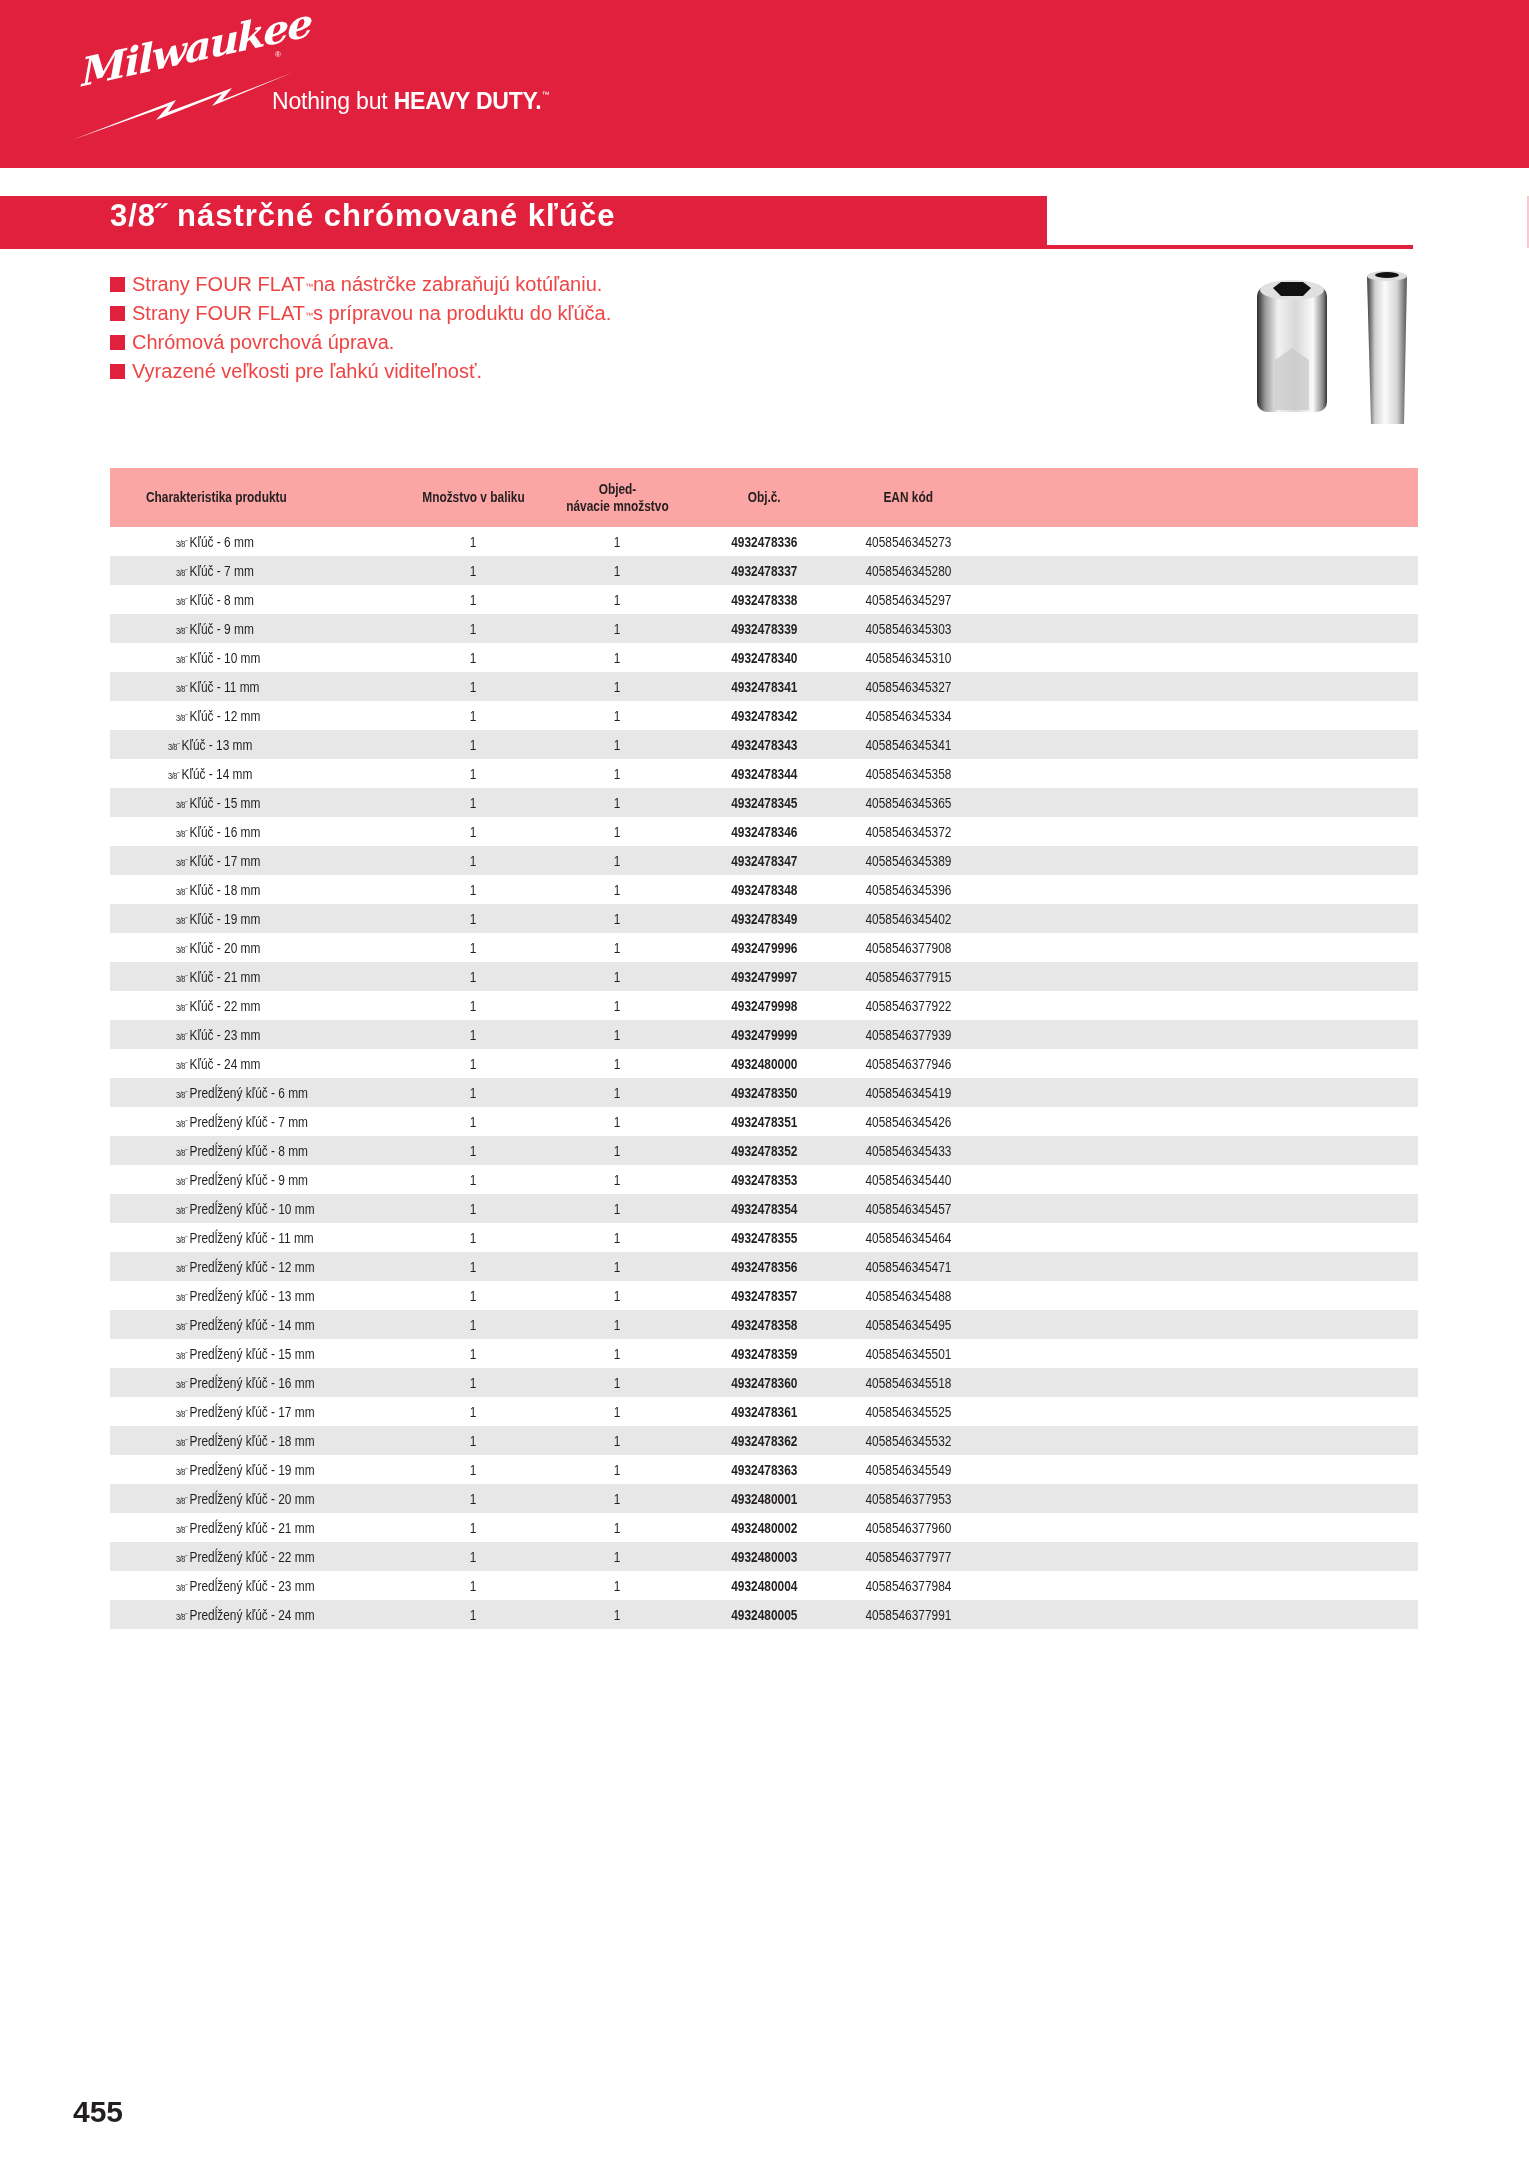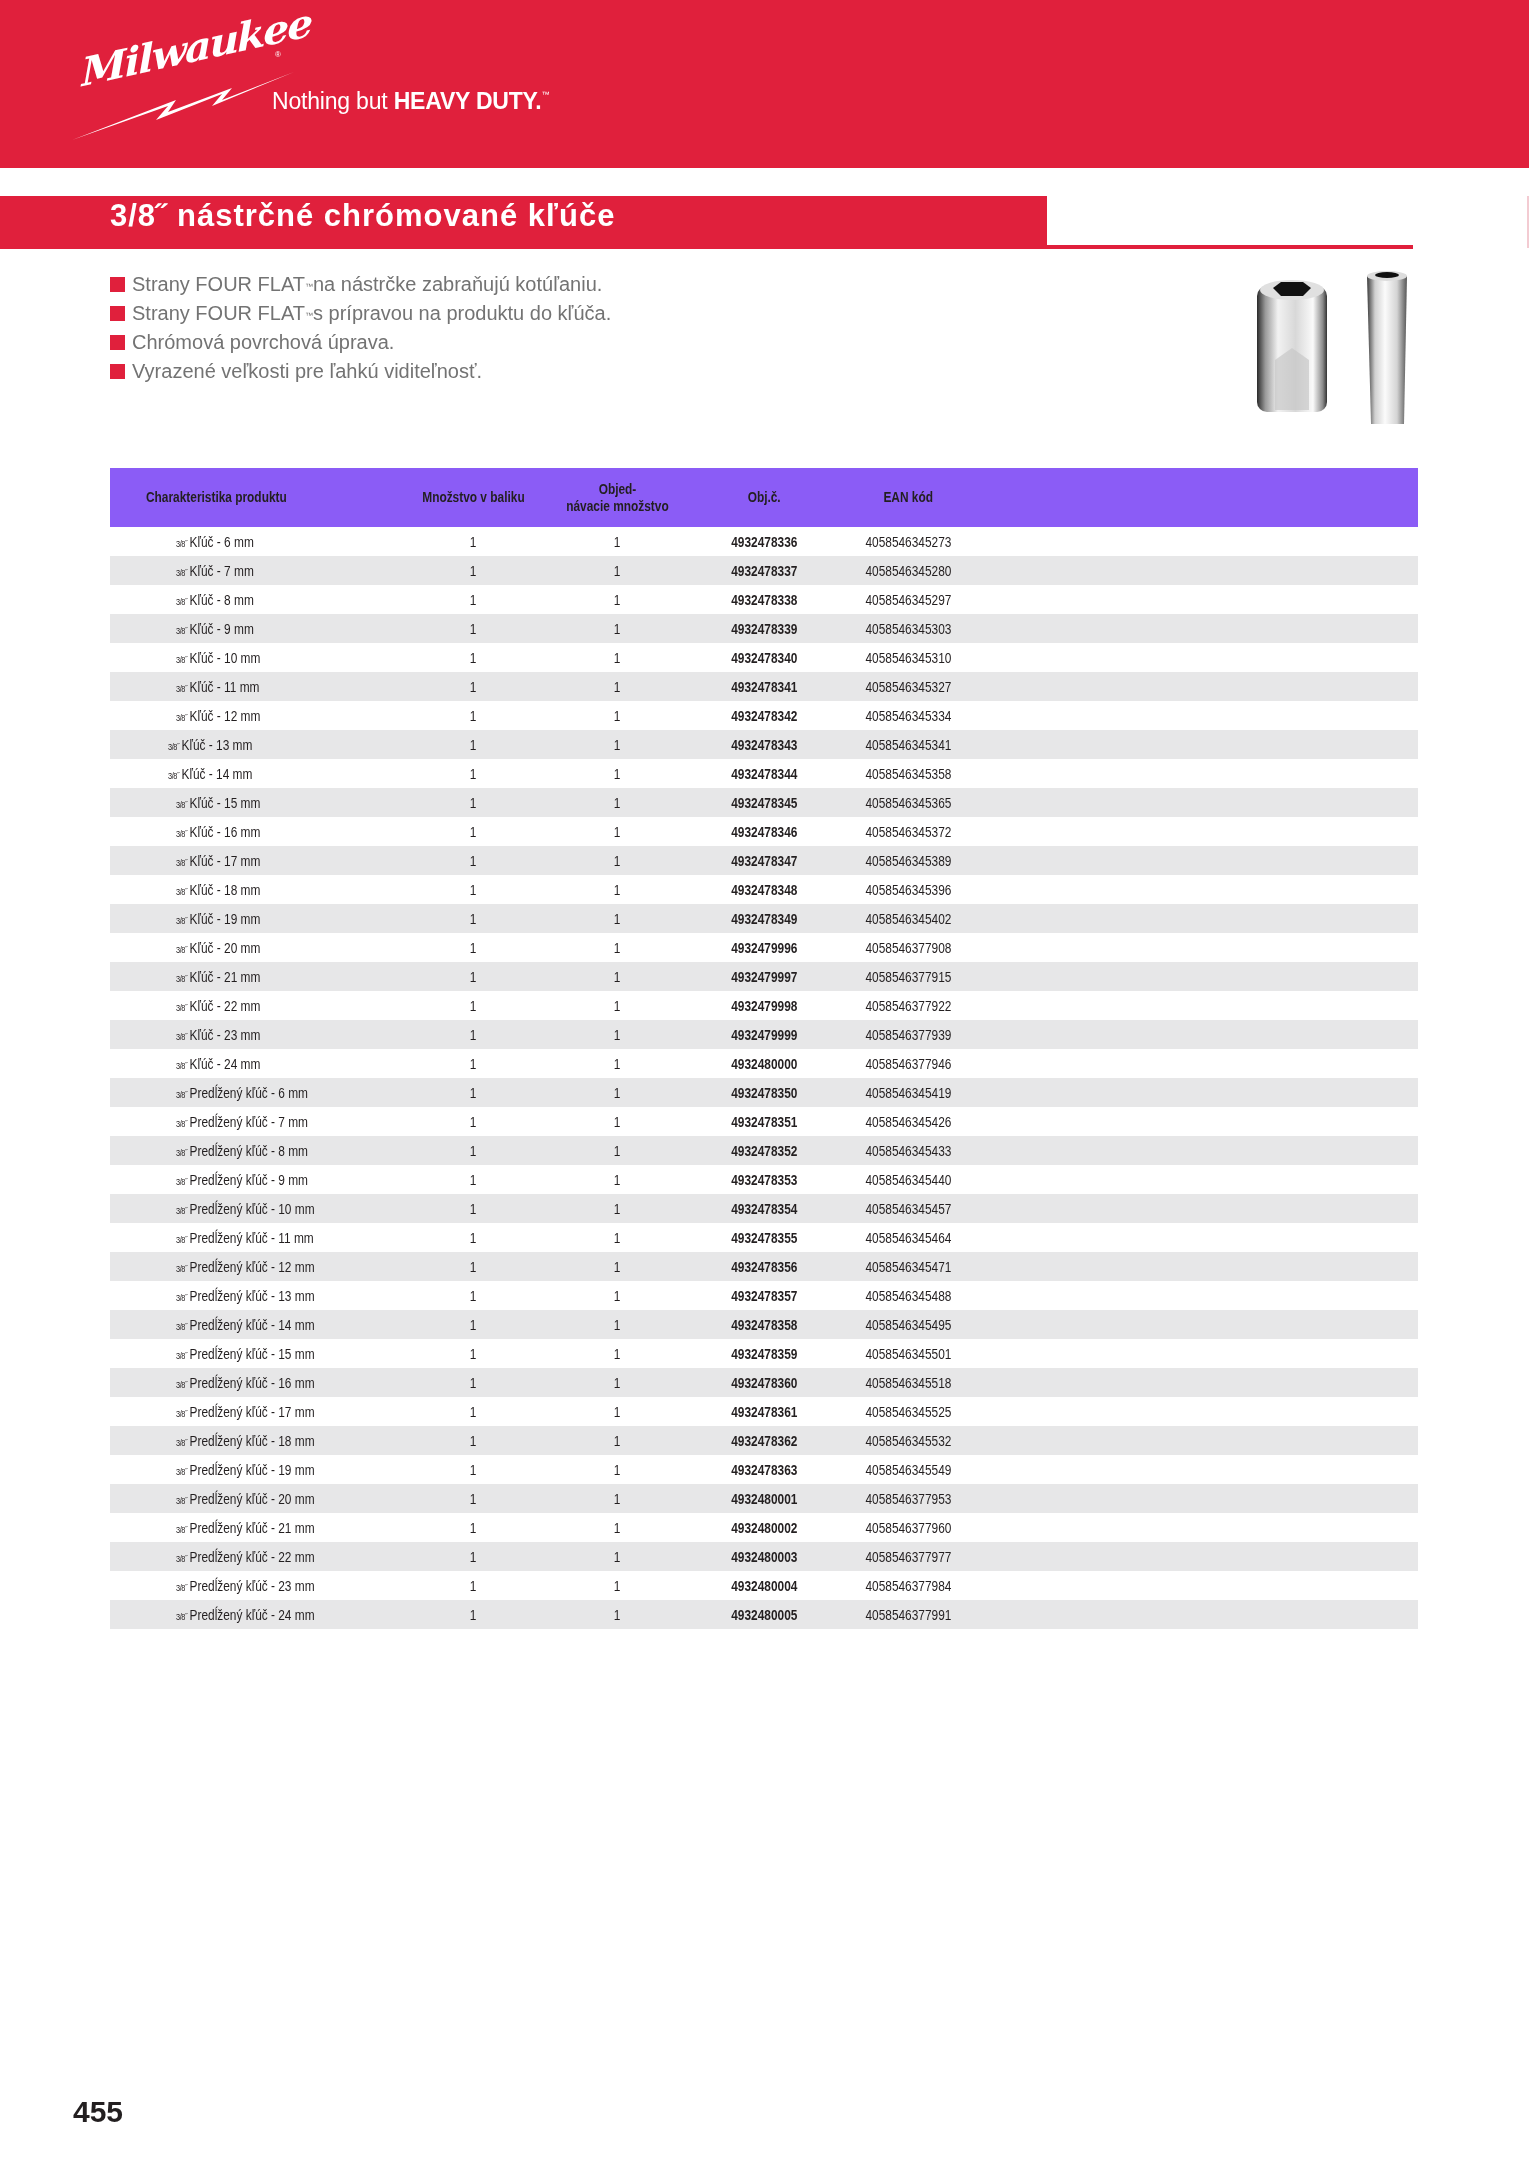--- a/index.html
+++ b/index.html
@@ -15,29 +15,29 @@
   .tagline { position: absolute; left: 272px; top: 88px; color: #fff; font-size: 23px; white-space: nowrap; letter-spacing: -0.2px; }
   .tagline b { font-weight: bold; }
   .tagline sup { font-size: 8px; vertical-align: top; position: relative; top: 2px; }
 
   .title-band { position: absolute; left: 0; top: 196px; width: 1047px; height: 49px; background: #e0203c; }
   .title-line { position: absolute; left: 0; top: 245px; width: 1413px; height: 4px; background: #e0203c; }
   .title-text { position: absolute; left: 110px; top: 198px; color: #fff; font-weight: bold; font-size: 31px; letter-spacing: 1px; white-space: nowrap; }
   .edge-mark { position: absolute; left: 1527px; top: 196px; width: 2px; height: 52px; background: #f3cbd2; }
 
   .bullets { position: absolute; left: 110px; top: 270px; margin: 0; padding: 0; list-style: none; }
-  .bullets li { display: flex; align-items: center; height: 29px; font-size: 20px; color: #737373; white-space: nowrap; text-align: center; }
+  .bullets li { display: flex; align-items: center; height: 29px; font-size: 20px; color: #ef4444; white-space: nowrap; text-align: center; }
   .bullets .sq { display: inline-block; width: 15px; height: 15px; background: #e0203c; margin-right: 7px; }
   .bullets sup { font-size: 8px; vertical-align: top; position: relative; top: 2px; }
 
   .socket-short { position: absolute; left: 1255px; top: 278px; width: 74px; height: 137px; }
   .socket-deep { position: absolute; left: 1366px; top: 270px; width: 42px; height: 156px; }
 
   .tbl { position: absolute; left: 110px; top: 468px; width: 1308px; }
-  .thead { height: 59px; background: #8b5cf6; position: relative; font-family: "Liberation Sans", sans-serif; font-weight: bold;
+  .thead { height: 59px; background: #fca5a5; position: relative; font-family: "Liberation Sans", sans-serif; font-weight: bold;
            font-size: 14.5px; color: #231f20; transform-origin: left; }
   .thead .h { position: absolute; top: 0; height: 59px; display: flex; align-items: center; justify-content: center; text-align: center; line-height: 17px; }
   .row { height: 29px; position: relative; font-size: 14.5px; }
   .row:nth-child(even) { background: #e7e7e8; }
   .row .c { position: absolute; top: 0; height: 29px; display: flex; align-items: center; white-space: nowrap; }
   .c-prod { left: 36px; margin-left: 30px; }
   .c-prod.indent { left: 28px; }
   .c-prod .frac { font-size: 9px; margin-right: 3px; letter-spacing: -0.5px; }
   .c-qty { left: 363px; width: 0; justify-content: center; }
   .c-oqty { left: 507px; width: 0; justify-content: center; }

